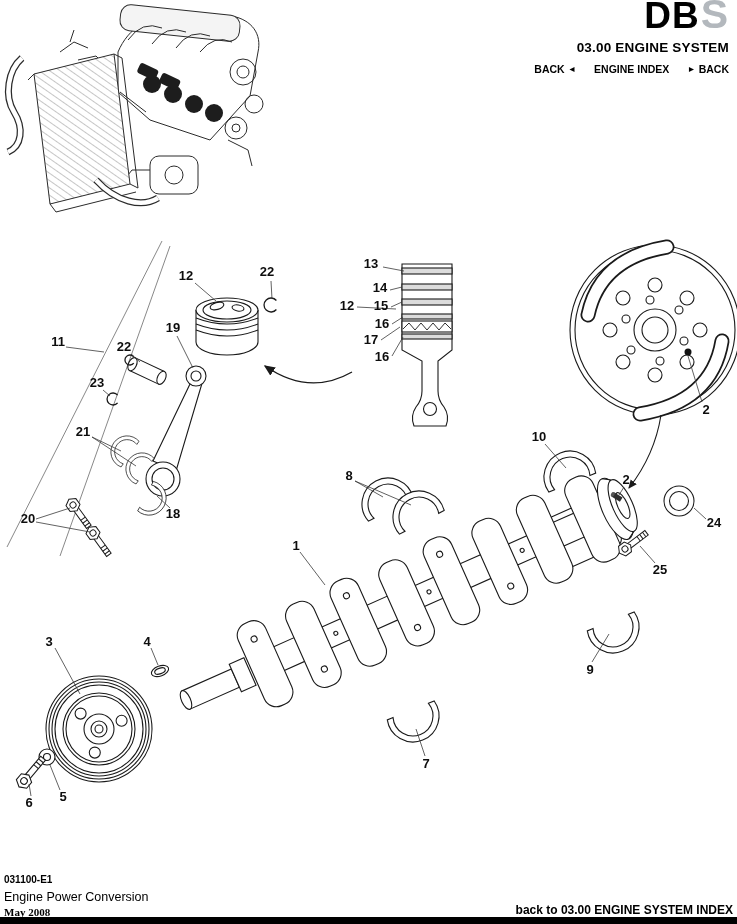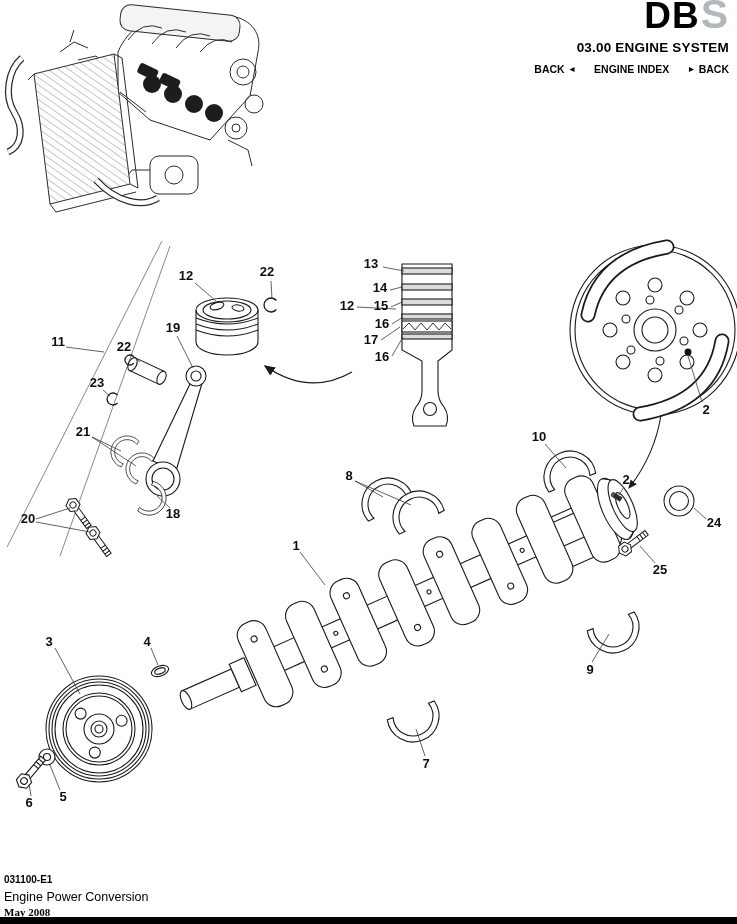--- a/index.html
+++ b/index.html
@@ -316,15 +316,16 @@
     <text class="callout" x="49" y="646">3</text>
     <text class="callout" x="147" y="646">4</text>
     <text class="callout" x="426" y="768">7</text>
     <text class="callout" x="63" y="801">5</text>
     <text class="callout" x="29" y="807">6</text>
   </svg>
 
   <div class="doc-number">031100-E1</div>
   <div class="doc-title">Engine Power Conversion</div>
   <div class="doc-date">May 2008</div>
+  <a class="back-index">back to 03.00 ENGINE SYSTEM INDEX</a>
   <div class="bottom-bar"></div>
 
 </div>
 
 </body></html>

